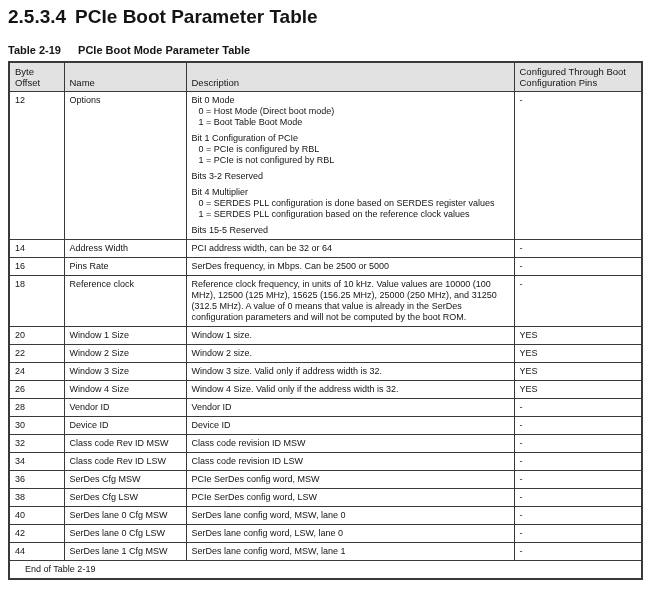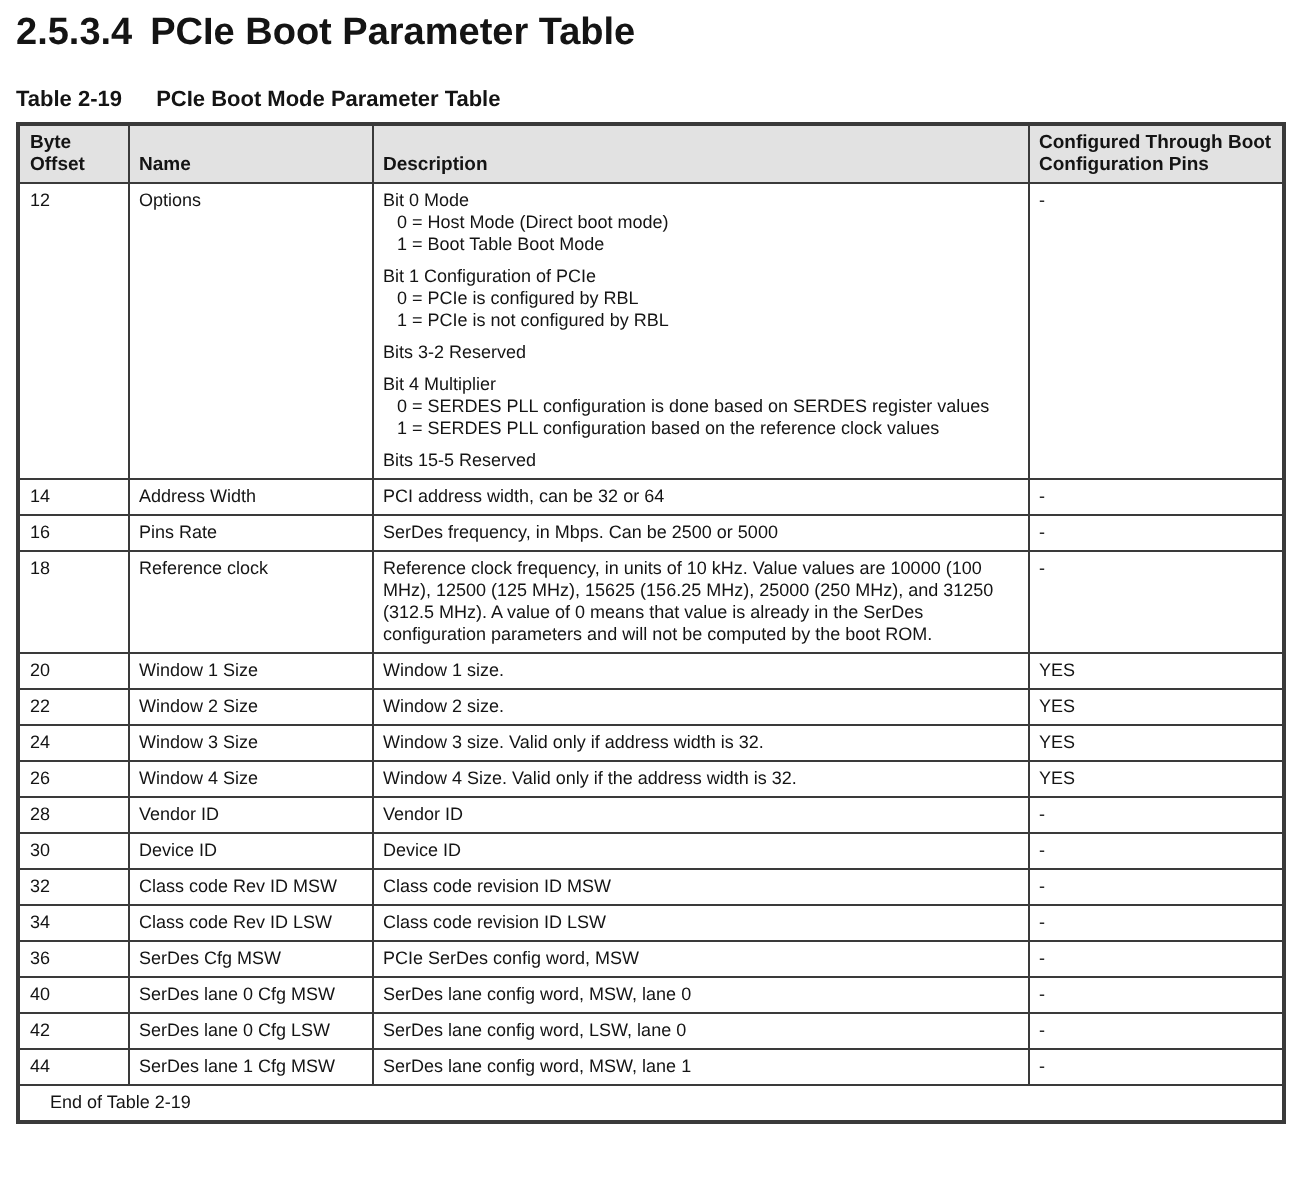--- a/index.html
+++ b/index.html
@@ -47,21 +47,21 @@
 
   .param-table th, .param-table td {
     border: 1px solid var(--border);
     font-size: 9px;
     line-height: 11px;
     text-align: left;
   }
   .param-table th {
     background: var(--header-bg);
     font-size: 9.5px;
-    font-weight: bold;
+    font-weight: normal;
     vertical-align: bottom;
     padding: 3px 4px 3px 5px;
     height: 19px;
     white-space: pre-line;
   }
   .param-table td {
     vertical-align: top;
     padding: 3px 4px 3px 5px;
   }
   td.desc .line.para { margin-top: 5px; }
@@ -187,20 +187,26 @@
           <td class="desc">Class code revision ID LSW</td>
           <td>-</td>
         </tr>
         <tr>
           <td>36</td>
           <td>SerDes Cfg MSW</td>
           <td class="desc">PCIe SerDes config word, MSW</td>
           <td>-</td>
         </tr>
         <tr>
+          <td>38</td>
+          <td>SerDes Cfg LSW</td>
+          <td class="desc">PCIe SerDes config word, LSW</td>
+          <td>-</td>
+        </tr>
+        <tr>
           <td>40</td>
           <td>SerDes lane 0 Cfg MSW</td>
           <td class="desc">SerDes lane config word, MSW, lane 0</td>
           <td>-</td>
         </tr>
         <tr>
           <td>42</td>
           <td>SerDes lane 0 Cfg LSW</td>
           <td class="desc">SerDes lane config word, LSW, lane 0</td>
           <td>-</td>

